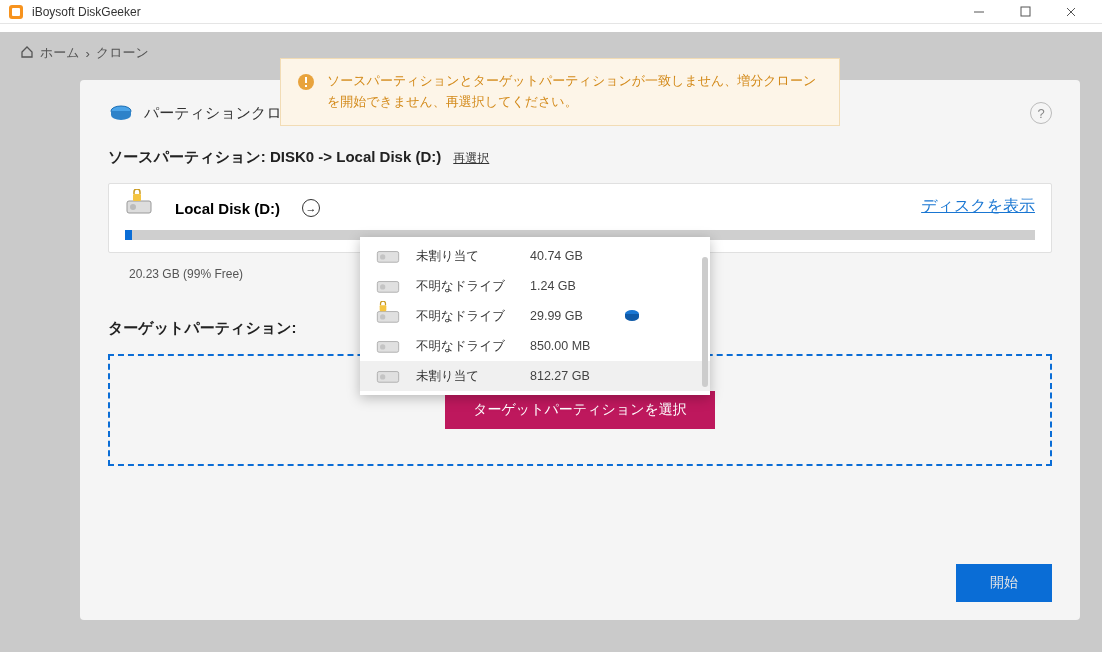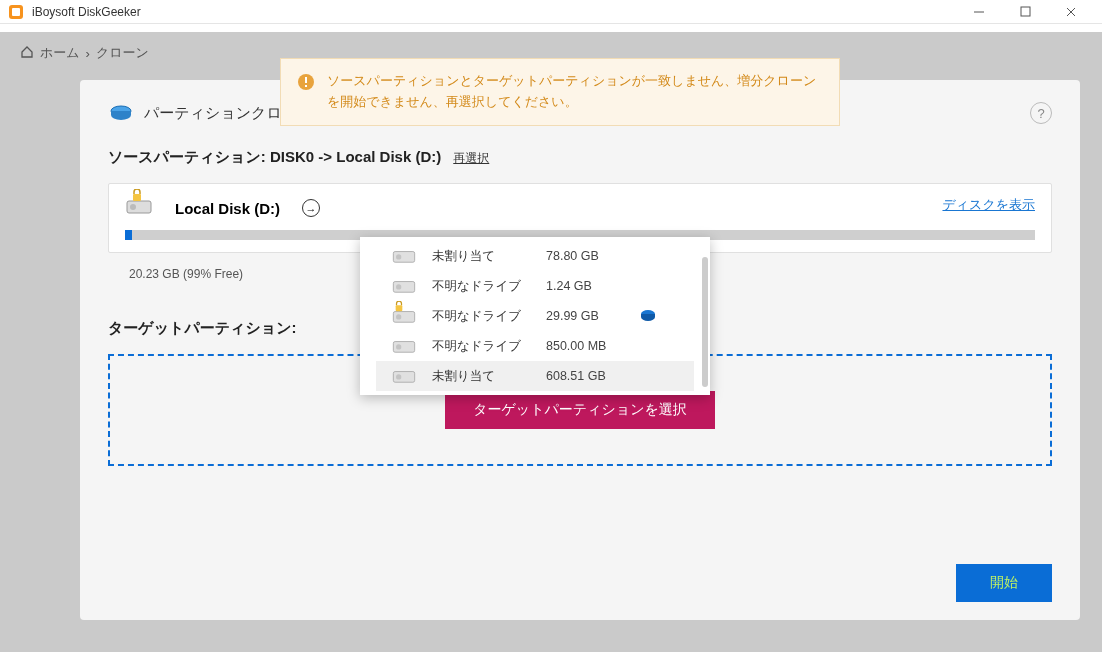--- a/index.html
+++ b/index.html
@@ -21,39 +21,39 @@
 .panel-title { font-size: 15px; color: #333; flex: 1; }
 .help-icon { width: 22px; height: 22px; border: 1px solid #bbb; border-radius: 50%; display: flex; align-items: center; justify-content: center; color: #888; font-size: 13px; }
 
 .section-title { font-size: 15px; font-weight: bold; color: #222; display: flex; align-items: flex-end; gap: 12px; margin-bottom: 16px; }
 .reselect { font-size: 12px; font-weight: normal; text-decoration: underline; color: #333; }
 
 .disk-card { background: #fff; border: 1px solid #e0e0e0; border-radius: 2px; padding: 12px 16px; margin-bottom: 8px; position: relative; }
 .disk-card .row1 { display: flex; align-items: center; gap: 22px; }
 .disk-name { font-size: 15px; font-weight: bold; }
 .arrow-circle { width: 18px; height: 18px; border: 1.5px solid #333; border-radius: 50%; display: flex; align-items: center; justify-content: center; font-size: 11px; }
-.show-disk { position: absolute; right: 16px; top: 12px; color: #1976d2; text-decoration: underline; font-size: 13px; }
+.show-disk { position: absolute; right: 16px; top: 12px; color: #1976d2; text-decoration: underline; font-size: 16px; }
 .progress { height: 10px; background: #cfcfcf; margin-top: 10px; position: relative; }
 .progress-fill { position: absolute; left: 0; top: 0; bottom: 0; width: 7px; background: #0a6dd6; }
 .disk-meta { font-size: 12px; color: #555; margin-top: 14px; margin-left: 21px; }
 
 .target-box { border: 2px dashed #0a6dd6; height: 112px; margin-top: 14px; display: flex; align-items: center; justify-content: center; }
 .select-btn { background: #be185d; color: #fff; border: none; padding: 10px 28px; font-size: 14px; }
 
 .footer { position: absolute; right: 28px; bottom: 18px; display: flex; gap: 14px; }
 .btn { padding: 10px 34px; font-size: 14px; border: none; cursor: pointer; }
-.btn-primary { background: #0a6dd6; color: #bef264; }
+.btn-primary { background: #0a6dd6; color: #e5e5e5; }
 .btn-secondary { background: #d9d9d9; color: #333; }
 
 
 .toast { position: absolute; top: 58px; left: 280px; width: 560px; background: #fdf5e8; border: 1px solid #f2dcb5; padding: 12px 16px; display: flex; gap: 12px; font-size: 13px; color: #d38a1a; line-height: 1.6; z-index: 20; }
 .toast .warn-icon { width: 18px; height: 18px; flex-shrink: 0; margin-top: 2px; }
 
 
-.dropdown { position: absolute; top: 237px; left: 360px; width: 350px; background: #fff; box-shadow: 0 3px 12px rgba(0,0,0,0.25); z-index: 30; padding: 4px 16px; }
+.dropdown { position: absolute; top: 237px; left: 360px; width: 350px; background: #fff; box-shadow: 0 3px 12px rgba(0,0,0,0.25); z-index: 30; padding: 4px 0; }
 .dropdown .scroll { position: absolute; right: 2px; top: 20px; bottom: 8px; width: 6px; background: #ccc; border-radius: 3px; }
 .dd-row { display: flex; align-items: center; padding: 6px 14px; gap: 14px; font-size: 12.5px; }
 .dd-row:hover, .dd-row.sel { background: #f0f0f0; }
 .dd-icon { width: 28px; height: 18px; display: flex; align-items: center; justify-content: center; position: relative; }
 .dd-label { width: 100px; color: #333; }
 .dd-size { width: 80px; color: #444; }
 .dd-mark { color: #0a6dd6; font-size: 14px; }
 
 .hdd-icon { width: 28px; }
 </style>
@@ -168,21 +168,21 @@
 <div class="dropdown">
   <div id="dd-rows">
       <div class="dd-row">
         <span class="dd-icon">
           <svg class="hdd-icon" viewBox="0 0 28 18" height="16">
             <rect x="2" y="4" width="24" height="12" rx="2" fill="#e0e0e0" stroke="#aaa"></rect>
             <circle cx="8" cy="10" r="3" fill="#c4c4c4"></circle>
           </svg>
         </span>
         <span class="dd-label">未割り当て</span>
-        <span class="dd-size">78.80 GB</span>
+        <span class="dd-size">40.74 GB</span>
         <span class="dd-mark"></span>
       </div>
       <div class="dd-row">
         <span class="dd-icon">
           <svg class="hdd-icon" viewBox="0 0 28 18" height="16">
             <rect x="2" y="4" width="24" height="12" rx="2" fill="#e0e0e0" stroke="#aaa"></rect>
             <circle cx="8" cy="10" r="3" fill="#c4c4c4"></circle>
           </svg>
         </span>
         <span class="dd-label">不明なドライブ</span>
@@ -219,18 +219,18 @@
         <span class="dd-mark"></span>
       </div>
       <div class="dd-row sel">
         <span class="dd-icon">
           <svg class="hdd-icon" viewBox="0 0 28 18" height="16">
             <rect x="2" y="4" width="24" height="12" rx="2" fill="#e0e0e0" stroke="#aaa"></rect>
             <circle cx="8" cy="10" r="3" fill="#c4c4c4"></circle>
           </svg>
         </span>
         <span class="dd-label">未割り当て</span>
-        <span class="dd-size">608.51 GB</span>
+        <span class="dd-size">812.27 GB</span>
         <span class="dd-mark"></span>
       </div>
     </div>
   <div class="scroll"></div>
 </div>
 
 </body></html>

